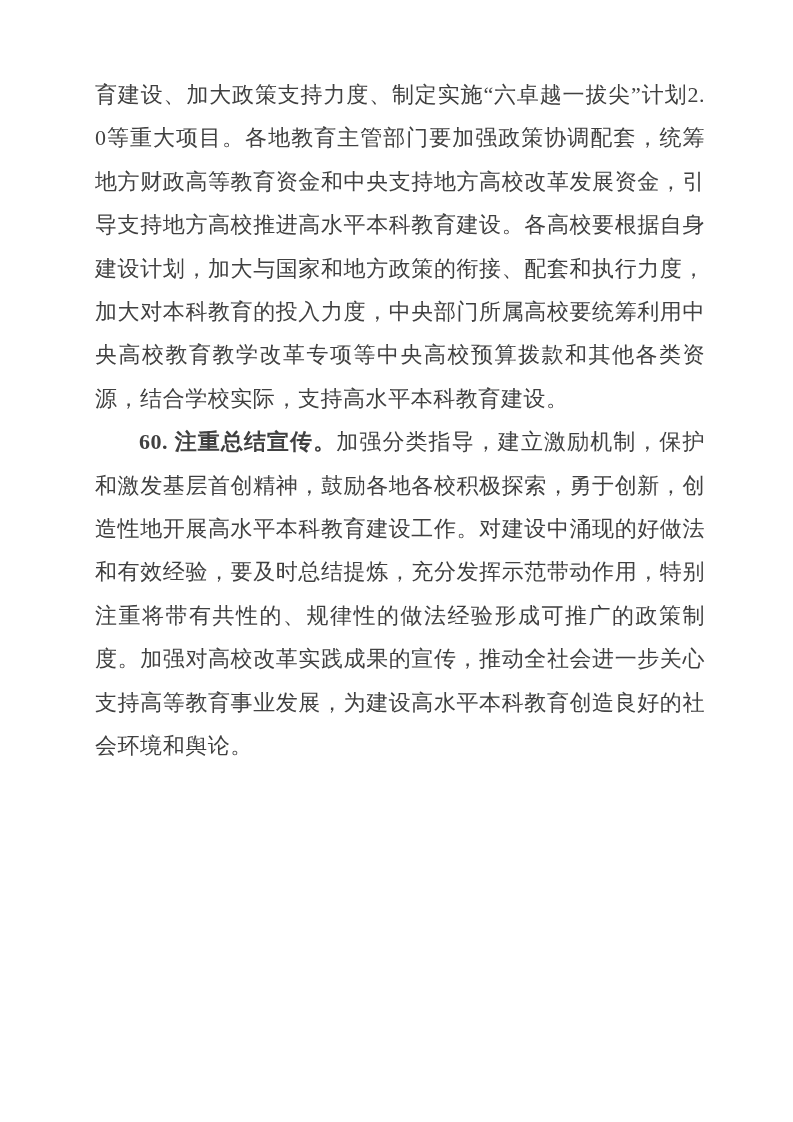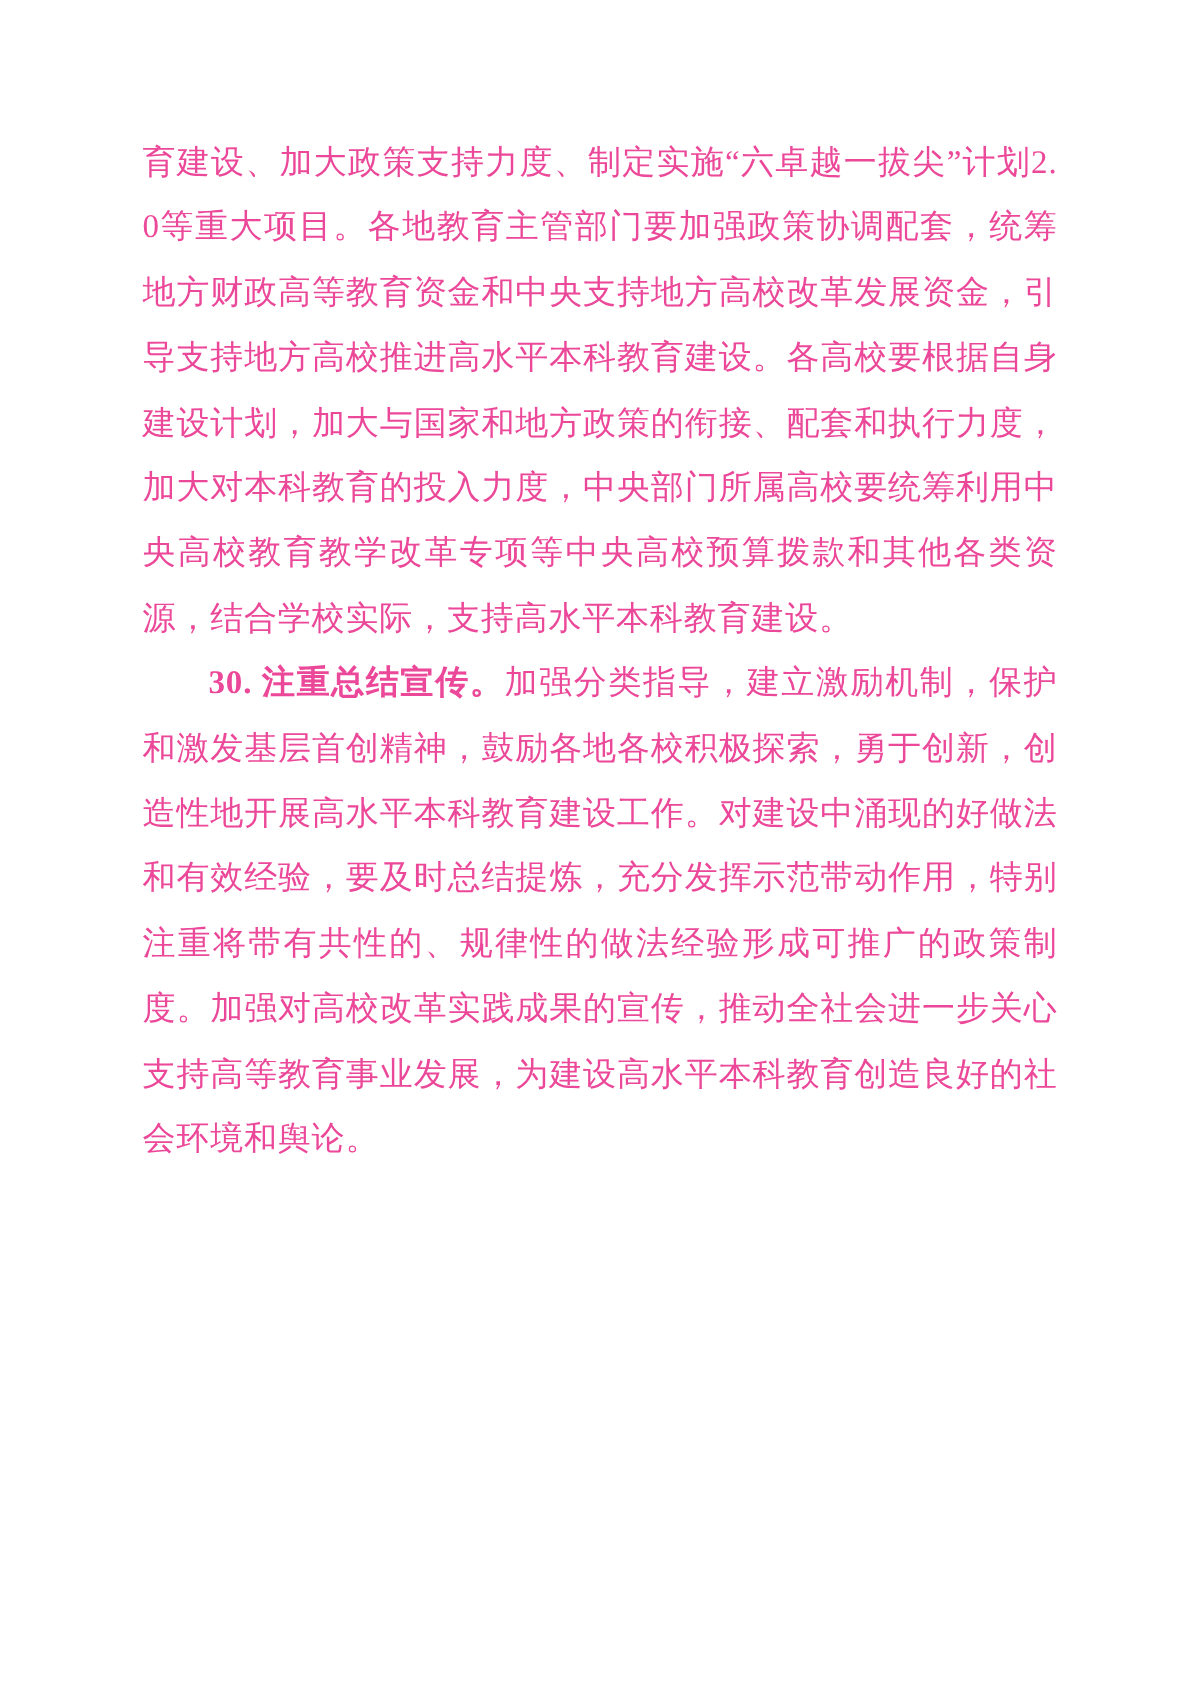--- a/index.html
+++ b/index.html
@@ -15,24 +15,24 @@
   }
   .page {
     position: relative;
     width: 793px;
     height: 1122px;
     background: #ffffff;
     box-sizing: border-box;
   }
   .content {
     position: absolute;
-    top: 86px;
+    top: 73px;
     left: 95px;
     width: 610px;
-    color: #ec4899;
+    color: #404040;
   }
   p.para {
     margin: 0;
     padding: 0;
     font-size: 22px;
     line-height: 43.4px;
     letter-spacing: 0.55px;
     text-align: justify;
     text-justify: inter-character;
     word-break: break-all;
@@ -43,15 +43,15 @@
   .lead {
     font-weight: bold;
   }
 </style>
 </head>
 <body>
 
 <div class="page">
   <div class="content">
     <p class="para"><span class="body-text">育建设、加大政策支持力度、制定实施“六卓越一拔尖”计划2.0等重大项目。各地教育主管部门要加强政策协调配套，统筹地方财政高等教育资金和中央支持地方高校改革发展资金，引导支持地方高校推进高水平本科教育建设。各高校要根据自身建设计划，加大与国家和地方政策的衔接、配套和执行力度，加大对本科教育的投入力度，中央部门所属高校要统筹利用中央高校教育教学改革专项等中央高校预算拨款和其他各类资源，结合学校实际，支持高水平本科教育建设。</span></p>
-    <p class="para indent"><span class="lead">30. 注重总结宣传。</span><span class="body-text">加强分类指导，建立激励机制，保护和激发基层首创精神，鼓励各地各校积极探索，勇于创新，创造性地开展高水平本科教育建设工作。对建设中涌现的好做法和有效经验，要及时总结提炼，充分发挥示范带动作用，特别注重将带有共性的、规律性的做法经验形成可推广的政策制度。加强对高校改革实践成果的宣传，推动全社会进一步关心支持高等教育事业发展，为建设高水平本科教育创造良好的社会环境和舆论。</span></p>
+    <p class="para indent"><span class="lead">60. 注重总结宣传。</span><span class="body-text">加强分类指导，建立激励机制，保护和激发基层首创精神，鼓励各地各校积极探索，勇于创新，创造性地开展高水平本科教育建设工作。对建设中涌现的好做法和有效经验，要及时总结提炼，充分发挥示范带动作用，特别注重将带有共性的、规律性的做法经验形成可推广的政策制度。加强对高校改革实践成果的宣传，推动全社会进一步关心支持高等教育事业发展，为建设高水平本科教育创造良好的社会环境和舆论。</span></p>
   </div>
 </div>
 
 </body></html>

